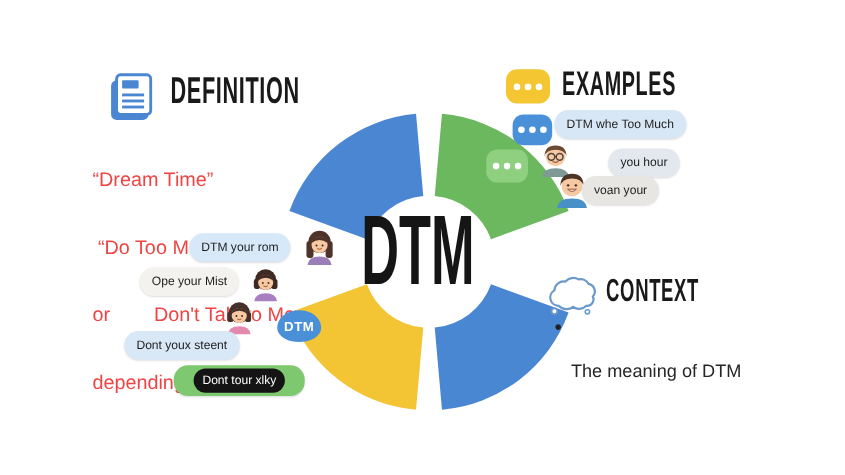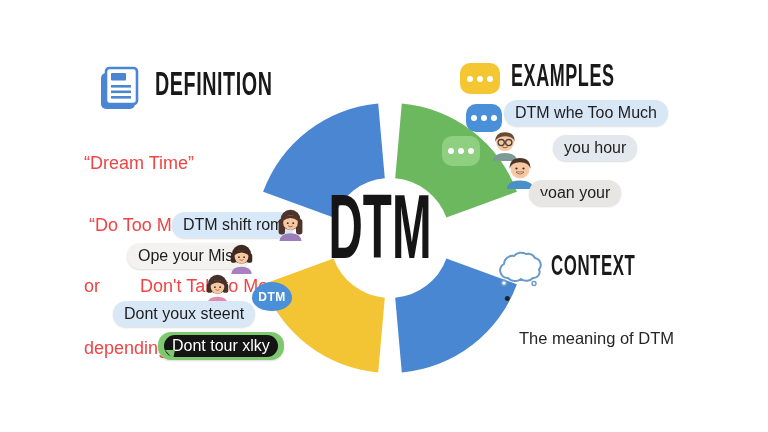--- a/index.html
+++ b/index.html
@@ -3,21 +3,21 @@
 <meta charset="utf-8">
 <style>
   html,body{margin:0;padding:0;background:#fff;}
   .stage{position:relative;width:768px;height:432px;background:#ffffff;overflow:hidden;
          font-family:"Liberation Sans",sans-serif;}
   .abs{position:absolute;}
   .heading{position:absolute;font-weight:700;color:#191919;transform-origin:left top;
            transform:scaleX(0.58);white-space:nowrap;letter-spacing:1px;line-height:1;}
   .deflines,.ctxlines{position:absolute;white-space:pre-wrap;color:#222;}
   .deflines div{white-space:pre-wrap;}
-  .bubble{position:absolute;font-size:16px;color:#1d1d1d;padding:3px 11px;border-radius:13px;
+  .bubble{position:absolute;font-size:11px;color:#1d1d1d;padding:3px 11px;border-radius:13px;
           white-space:nowrap;box-shadow:0 1px 2px rgba(0,0,0,0.14);background:var(--bg,#f3f2ef);line-height:20px;}
   .tail-bl::after,.tail-br::after{content:'';position:absolute;bottom:-7px;width:0;height:0;
           border:8px solid transparent;border-top:9px solid var(--bg);}
   .tail-bl::after{left:7px;border-right-width:2px;}
   .pill-dark{background:#141414;color:#fff;border-radius:11px;padding:1px 8px;display:inline-block;}
   .dots-bubble{position:absolute;border-radius:10px;display:flex;align-items:center;justify-content:center;gap:4px;}
   .dots-bubble i{width:6px;height:6px;border-radius:50%;background:#fff;display:block;}
   .dots-bubble::after{content:'';position:absolute;bottom:-6px;width:0;height:0;
           border:7px solid transparent;border-top:8px solid var(--bg);}
   .dots-bubble.tl::after{left:5px;border-right-width:2px;}
@@ -52,21 +52,21 @@
     <rect x="16" y="32" width="20" height="2.6" fill="#4a86d2"></rect>
   </svg>
   <div class="heading" style="left:155px;top:66px;font-size:34px;">DEFINITION</div>
   <div class="deflines" style="left:84px;top:112px;font-size:18px;line-height:20.5px;color:#ef4444;">
     <div>“Dream Time”</div>
     <div> “Do Too Much”</div>
     <div>or        Don't Talk to Me</div>
     <div>depending.</div>
   </div>
 
-  <div class="bubble" style="--bg:#d7e8f8;left:172px;top:212px;">DTM shift rom</div>
+  <div class="bubble" style="--bg:#d7e8f8;left:172px;top:212px;">DTM your rom</div>
   <svg class="avatar" style="left:274px;top:208px;" width="33" height="33" viewBox="0 0 36 36">
     <circle cx="18" cy="13" r="11" fill="#4e332a"></circle>
     <rect x="5" y="12" width="7" height="17" rx="3" fill="#4e332a"></rect>
     <rect x="24" y="12" width="7" height="17" rx="3" fill="#4e332a"></rect>
     <circle cx="18" cy="16" r="8" fill="#f7c9a2"></circle>
     <path d="M10,14 Q11,8 18,8 Q25,8 26,14 Q22,11 18,11 Q14,11 10,14 Z" fill="#4e332a"></path>
     <circle cx="15" cy="16.5" r="1" fill="#3a2620"></circle>
       <circle cx="21" cy="16.5" r="1" fill="#3a2620"></circle>
     <path d="M16,19.5 Q18,21.3 20,19.5" stroke="#b06a4e" stroke-width="1.1" fill="none" stroke-linecap="round"></path>
     <path d="M6,36 Q7,27.5 18,27.5 Q29,27.5 30,36 Z" fill="#9b7fb8"></path>
@@ -92,21 +92,21 @@
     <circle cx="18" cy="16" r="8" fill="#f7c9a2"></circle>
     <path d="M10,14 Q11,8 18,8 Q25,8 26,14 Q22,11 18,11 Q14,11 10,14 Z" fill="#46302a"></path>
     <circle cx="15" cy="16.5" r="1" fill="#3a2620"></circle>
       <circle cx="21" cy="16.5" r="1" fill="#3a2620"></circle>
     <path d="M16,19.5 Q18,21.3 20,19.5" stroke="#b06a4e" stroke-width="1.1" fill="none" stroke-linecap="round"></path>
     <path d="M6,36 Q7,27.5 18,27.5 Q29,27.5 30,36 Z" fill="#e48ab0"></path>
   </svg>
 
   <div class="bubble" style="--bg:#d9e8f7;left:113px;top:301px;">Dont youx steent</div>
 
-  <div class="bubble tail-bl" style="--bg:#7ec96f;left:158px;top:332px;padding:3px 6px;">
+  <div class="bubble tail-bl" style="--bg:#7ec96f;left:158px;top:332px;padding:3px 18px;">
     <span class="pill-dark">Dont tour xlky</span>
   </div>
 
   <div class="dtm-badge" style="left:252px;top:282px;">DTM</div>
 
   <div class="dots-bubble tl" style="--bg:#f4c632;background:#f4c632;left:460px;top:63px;width:40px;height:31px;">
       <i></i>
       <i></i>
       <i></i>
     </div>
@@ -137,21 +137,21 @@
   <div class="bubble" style="--bg:#e3e8ee;left:553px;top:135px;">you hour</div>
 
   <svg class="avatar" style="left:502px;top:153px;" width="36" height="36" viewBox="0 0 36 36">
     <circle cx="18" cy="16" r="9.5" fill="#f7c9a2"></circle>
     <path d="M7.5,16 Q7.5,5 18,5 Q28.5,5 28.5,16 Q27,9.5 18,9.2 Q9,9.5 7.5,16 Z" fill="#4c3527"></path>
     <circle cx="14.5" cy="15.5" r="1.1" fill="#3a2620"></circle>
       <circle cx="21.5" cy="15.5" r="1.1" fill="#3a2620"></circle>
     <path d="M14,19 Q18,23 22,19 Z" fill="#ffffff" stroke="#99523d" stroke-width="0.9"></path>
     <path d="M4.5,36 Q5.5,27.5 18,27.5 Q30.5,27.5 31.5,36 Z" fill="#4a90c8"></path>
   </svg>
-  <div class="bubble tail-bl" style="--bg:#e8e6e2;left:529px;top:160px;margin-top:20px;">yoan your</div>
+  <div class="bubble tail-bl" style="--bg:#e8e6e2;left:529px;top:160px;">yoan your</div>
 
   <svg class="abs" style="left:494px;top:249px;" width="52" height="40" viewBox="0 0 52 40">
     <path d="M14,29 a7.5,7.5 0 0 1 -4,-14 a8.5,8.5 0 0 1 10,-8 a9.5,9.5 0 0 1 12,-2 a8,8 0 0 1 9,4 a7,7 0 0 1 4,11.5 a6,6 0 0 1 -6,8.5 a9,9 0 0 1 -12,1 a9.5,9.5 0 0 1 -13,-1 z" fill="#ffffff" stroke="#6b99c8" stroke-width="2"></path>
     <circle cx="10" cy="34" r="2.6" fill="#ffffff" stroke="#6b99c8" stroke-width="1.6"></circle>
     <circle cx="40" cy="34.5" r="2" fill="#ffffff" stroke="#6b99c8" stroke-width="1.4"></circle>
   </svg>
   <div class="heading" style="left:551px;top:251px;font-size:29px;">CONTEXT</div>
   <div class="abs" style="left:504px;top:288px;font-size:19px;color:#222;">•</div>
   <div class="ctxlines" style="left:519px;top:290px;font-size:16.5px;line-height:19.5px;color:#262626;">
     <div>The meaning of DTM</div>

